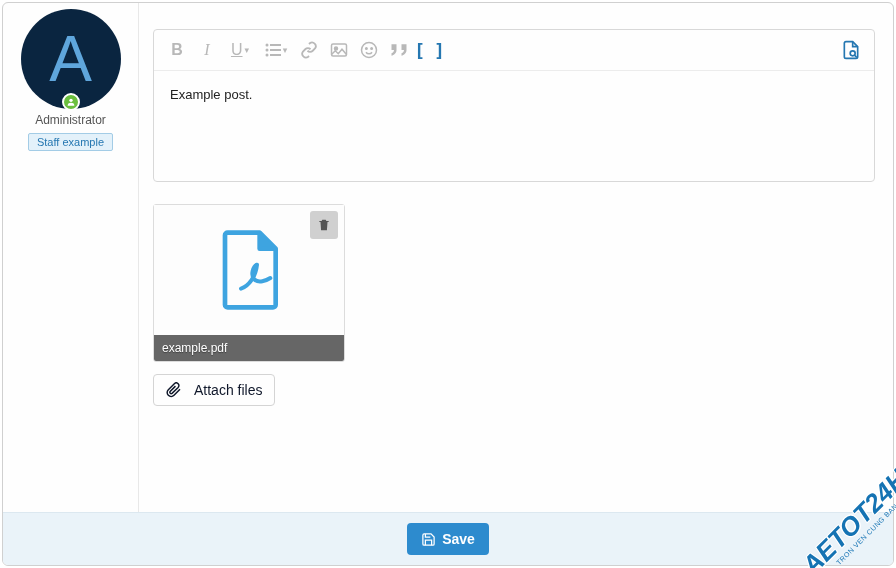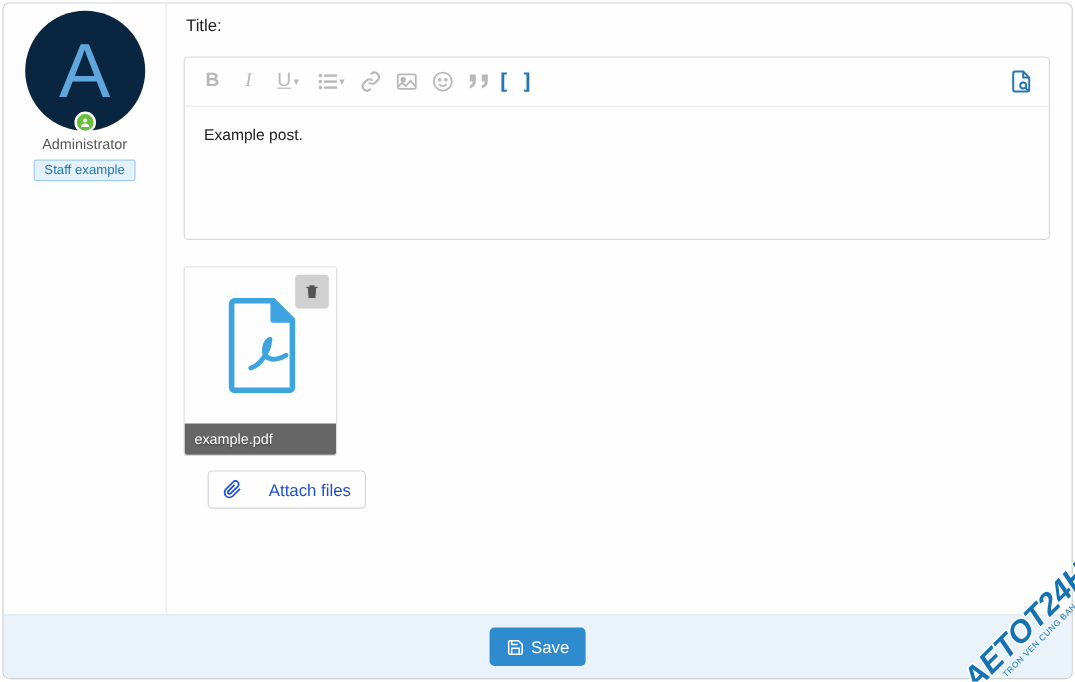--- a/index.html
+++ b/index.html
@@ -21,29 +21,29 @@
 .toolbar { display: flex; align-items: center; padding: 6px 8px; border-bottom: 1px solid #ececec; color: #b8b8b8; }
 .toolbar .btn { width: 30px; height: 28px; display: flex; align-items: center; justify-content: center; cursor: pointer; font-size: 16px; }
 .toolbar .btn.wide { width: 36px; position: relative; }
 .toolbar .spacer { flex: 1; }
 .toolbar .bracket { color: #2577b1; font-weight: 700; font-family: monospace; font-size: 18px; letter-spacing: -1px; }
 .toolbar .preview { color: #2577b1; }
 .caret-dn { font-size: 9px; margin-left: 2px; }
 .editor-body { padding: 14px 16px 20px; font-size: 13px; line-height: 1.6; min-height: 110px; }
 .editor-body p { margin-bottom: 16px; }
 .attach-zone { margin-top: 22px; }
-.attach-item { width: 128px; border: 1px solid #dcdcdc; border-radius: 3px; background: #fefefe; position: relative; }
+.attach-item { width: 192px; border: 1px solid #dcdcdc; border-radius: 3px; background: #fefefe; position: relative; }
 .attach-thumb { height: 130px; display: flex; align-items: center; justify-content: center; background: #fdfdfd; }
 .attach-thumb svg { width: 64px; height: 80px; }
 .attach-del { position: absolute; top: 6px; right: 6px; width: 28px; height: 28px; background: #d0d0d0; border-radius: 3px; display: flex; align-items: center; justify-content: center; cursor: pointer; }
 .attach-del svg { width: 14px; height: 16px; }
 .attach-name { background: #666; color: #fff; font-size: 12px; padding: 6px 8px; border-radius: 0 0 2px 2px; text-shadow: 0 1px 1px rgba(0,0,0,.4); }
-.attach-btn { margin-top: 12px; display: inline-flex; align-items: center; gap: 22px; border: 1px solid #d4d4d4; background: #fefefe; color: #1d4ed8; padding: 7px 12px; border-radius: 4px; font-size: 14px; cursor: pointer; margin-left: 20px; }
+.attach-btn { margin-top: 12px; display: inline-flex; align-items: center; gap: 12px; border: 1px solid #d4d4d4; background: #fefefe; color: #0f172a; padding: 7px 12px; border-radius: 4px; font-size: 14px; cursor: pointer; }
 .footer { background: #eaf3f9; border-top: 1px solid #dce8f0; padding: 10px; text-align: center; }
-.footer .save { background: #2d8bce; color: #fff; border: none; padding: 8px 14px; border-radius: 4px; font-size: 14px; cursor: pointer; display: inline-flex; align-items: center; gap: 6px; }
+.footer .save { background: #2d8bce; color: #fff; border: none; padding: 8px 14px; border-radius: 4px; font-size: 14px; cursor: pointer; display: inline-flex; align-items: center; gap: 6px; font-weight: bold; }
 .footer .cancel { background: #2d8bce; color: #fff; border: none; padding: 8px 16px; border-radius: 4px; font-size: 14px; cursor: pointer; margin-left: 8px; }
 .watermark { position: absolute; right: -28px; bottom: 26px; transform: rotate(-45deg); pointer-events: none; text-align: center; }
 .wm-big { font-family: Arial Black, Arial, sans-serif; font-weight: 900; font-size: 26px; font-style: italic; color: #1573b3; text-shadow: 1px 1px 0 #fff, -1px -1px 0 #fff, 1px -1px 0 #fff, -1px 1px 0 #fff; letter-spacing: 0px; }
 .wm-small { font-size: 7px; color: #1573b3; letter-spacing: 0.5px; margin-top: -2px; }
 </style>
 </head>
 <body>
 
 <div class="frame">
   <div class="main">
@@ -55,21 +55,20 @@
               <circle cx="12" cy="8" r="4"></circle>
               <path d="M4 20c0-4 4-6 8-6s8 2 8 6v1H4z"></path>
             </svg>
         </div>
       </div>
       <div class="role">Administrator</div>
       <div class="badge">Staff example</div>
     </aside>
 
     <section class="content">
-      <div class="title-label">Title:</div>
 
       <div class="editor">
         <div class="toolbar">
           <div class="btn">
               <b>B</b>
             </div>
           <div class="btn">
               <i style="font-family:serif">I</i>
             </div>
           <div class="btn wide">

